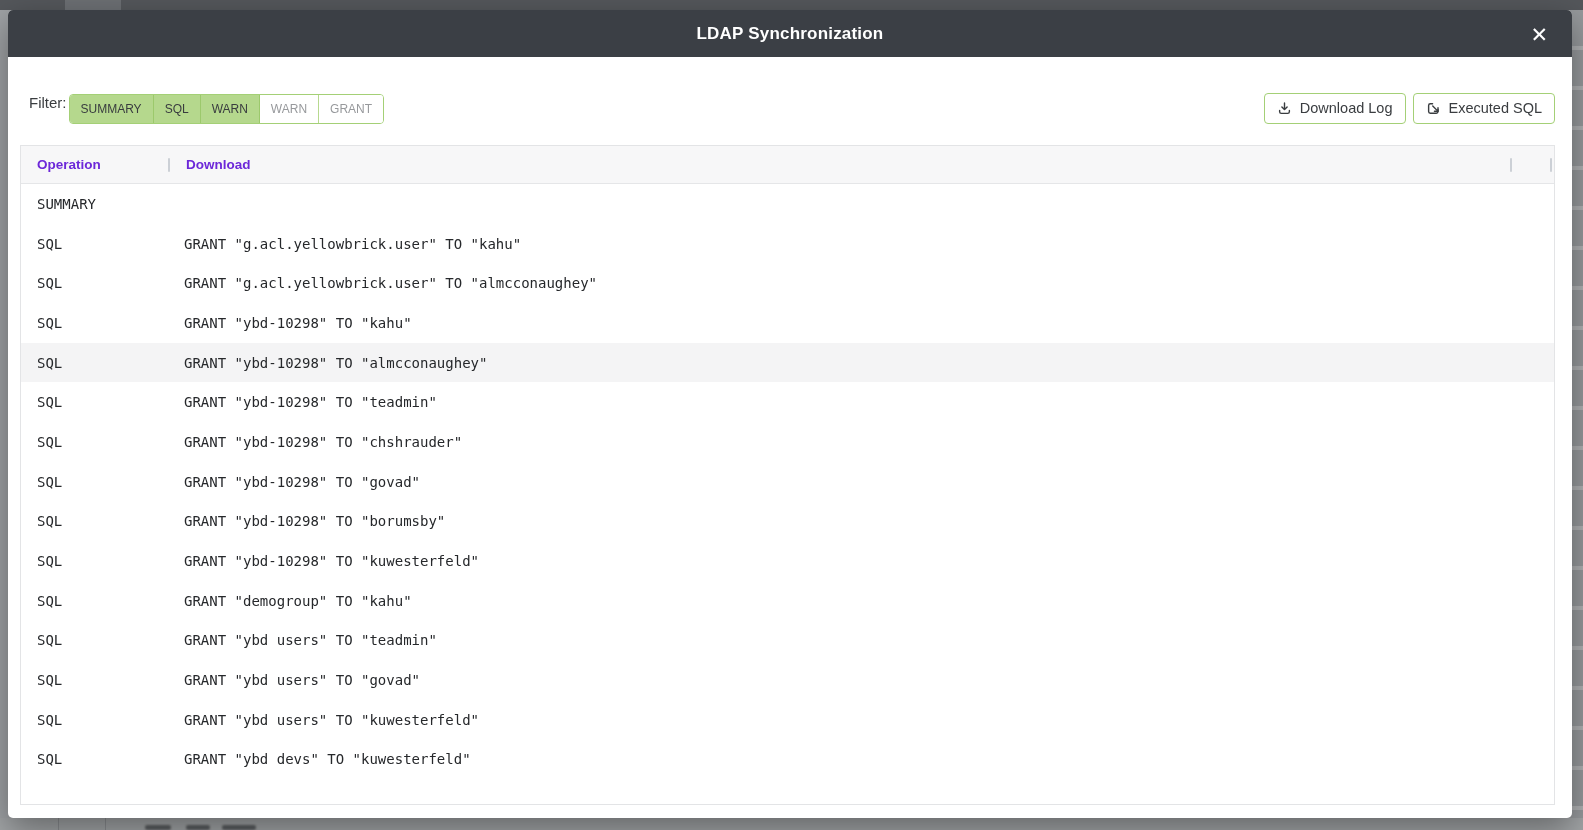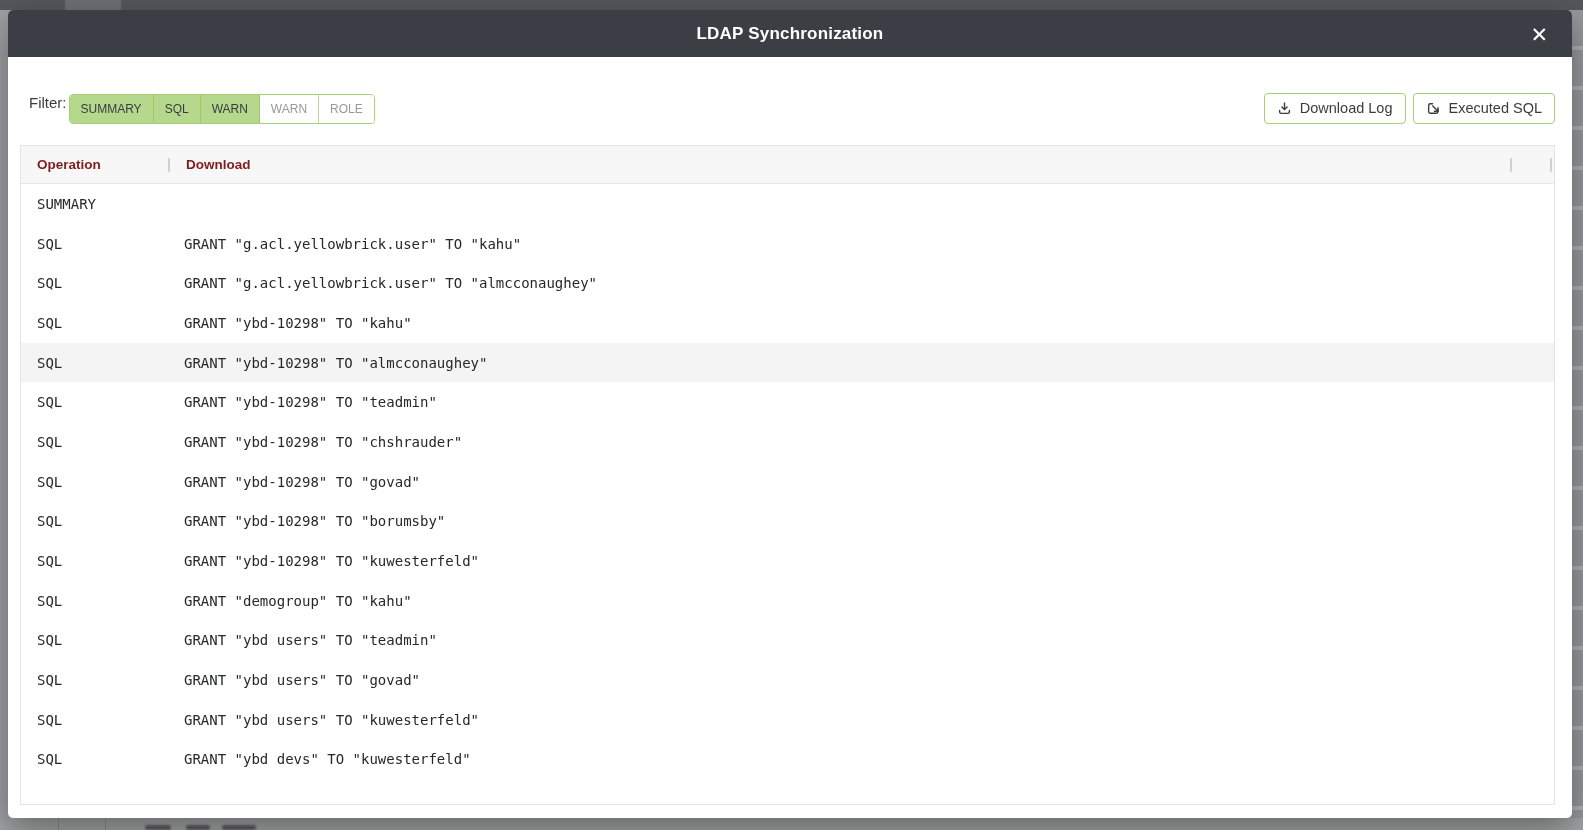--- a/index.html
+++ b/index.html
@@ -67,21 +67,21 @@
   .dl-btn svg { display:block; }
 
   
   .log-table {
     margin:21px 17px 0 12px; height:660px;
     border:1px solid #e3e4e6; background:#ffffff;
   }
   .t-header {
     height:38px; background:#f7f7f8; border-bottom:1px solid #e5e6e8;
     display:flex; align-items:center;
-    font-size:13.5px; font-weight:700; color:#7f1d1d;
+    font-size:13.5px; font-weight:700; color:#6d28d9;
   }
   .th-op { width:147px; padding-left:16px; }
   .hsep { width:2px; height:14px; background:#ccd0d6; border-radius:1px; flex:none; }
   .th-msg { flex:1; padding-left:16px; }
   .th-ghost { width:38px; flex:none; }
   .t-header .hsep:last-child { margin-right:2px; }
 
   .t-body { }
   .lrow {
     height:39.7px; display:flex; align-items:center;
@@ -115,21 +115,21 @@
   </div>
 
   <div class="toolbar">
     <div class="toolbar-left">
       <span class="filter-label">Filter:</span>
       <div class="seg-group" id="filters">
           <button class="seg active">SUMMARY</button>
           <button class="seg active">SQL</button>
           <button class="seg active">WARN</button>
           <button class="seg">WARN</button>
-          <button class="seg">ROLE</button>
+          <button class="seg">GRANT</button>
         </div>
     </div>
     <div class="dl-group">
       <button class="dl-btn">
         <span>
           <svg width="15" height="15" viewBox="0 0 16 16" fill="none" stroke="#3a3d40" stroke-width="1.5" stroke-linecap="round" stroke-linejoin="round">
             <path d="M8 2.2 V8.8"></path>
             <path d="M5.2 6.3 8 9.1 10.8 6.3"></path>
             <path d="M2.8 10.2 v1.2 a1.8 1.8 0 0 0 1.8 1.8 h6.8 a1.8 1.8 0 0 0 1.8 -1.8 v-1.2"></path>
           </svg>

